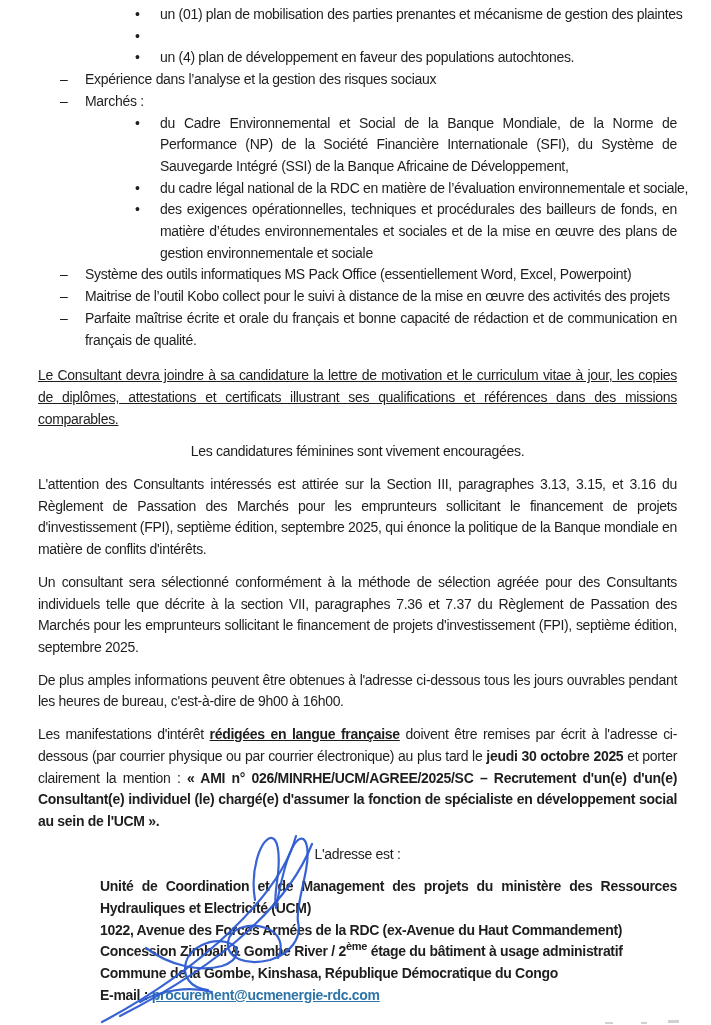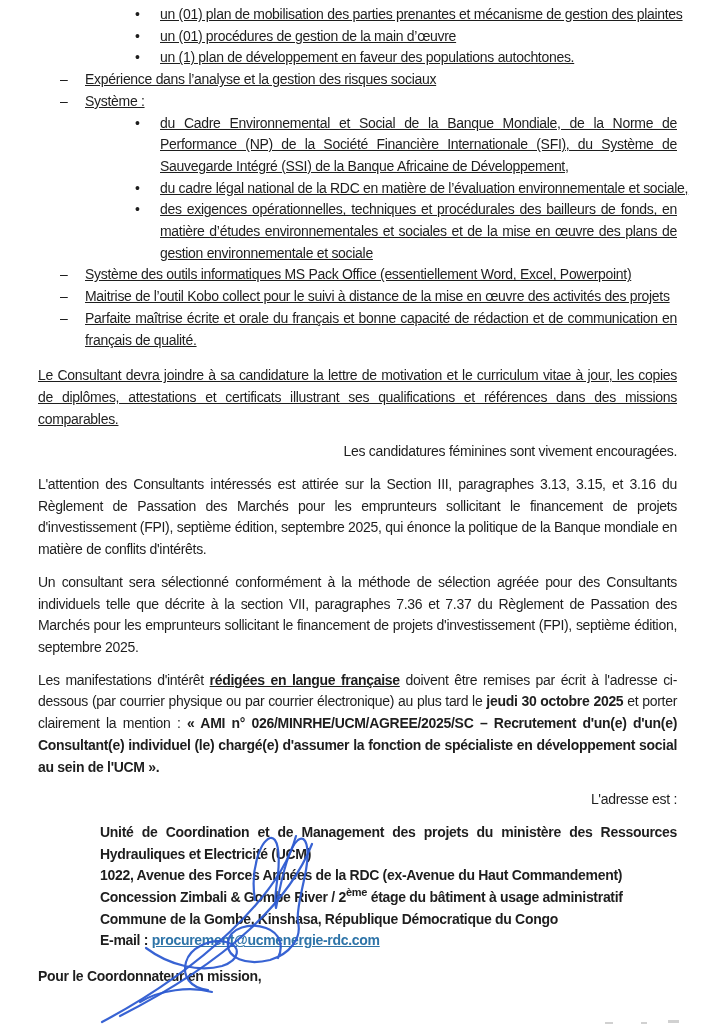--- a/index.html
+++ b/index.html
@@ -22,25 +22,25 @@
     color:var(--text-color);
     padding:4px 34px 0 38px;
   }
   
   .row{display:flex;align-items:flex-start;}
   .row .marker{flex:0 0 25px;text-align:left;}
   .indent1{padding-left:22px;}
   .indent2{padding-left:97px;}
   .oneline{white-space:nowrap;}
   .just{text-align:justify;}
-  .row .txt{flex:1 1 auto;text-decoration:underline;}
+  .row .txt{flex:1 1 auto;}
   
   .para{margin-top:11px;text-align:justify;}
   .para.first{margin-top:14px;text-decoration:underline;}
-  .para.left{text-align:right;}
+  .para.left{text-align:center;}
   b,.b{font-weight:700;margin-top:28px;}
   .bu{font-weight:700;text-decoration:underline;}
   
   .addr{margin-top:11px;margin-left:62px;font-weight:700;}
   .addr .just{text-align:justify;}
   .addr .oneline{white-space:nowrap;}
   sup.ord{font-size:11px;vertical-align:super;line-height:0;}
   a.email{color:var(--link-color);text-decoration:underline;font-weight:700;cursor:pointer;}
   .signoff{margin-top:14px;font-weight:700;}
   
@@ -58,34 +58,33 @@
 <body>
 
 <div class="page">
 
   <div class="row indent2 oneline">
     <span class="marker">•</span>
     <span class="txt">un (01) plan de mobilisation des parties prenantes et mécanisme de gestion des plaintes</span>
   </div>
   <div class="row indent2 oneline">
     <span class="marker">•</span>
-    <span class="txt">un (01) procédures de gestion de la main d’œuvre</span>
   </div>
   <div class="row indent2 oneline">
     <span class="marker">•</span>
-    <span class="txt">un (1) plan de développement en faveur des populations autochtones.</span>
+    <span class="txt">un (4) plan de développement en faveur des populations autochtones.</span>
   </div>
 
   <div class="row indent1 oneline">
     <span class="marker">–</span>
     <span class="txt">Expérience dans l’analyse et la gestion des risques sociaux</span>
   </div>
   <div class="row indent1 oneline">
     <span class="marker">–</span>
-    <span class="txt">Système :</span>
+    <span class="txt">Marchés :</span>
   </div>
 
   <div class="row indent2">
     <span class="marker">•</span>
     <span class="txt just">du Cadre Environnemental et Social de la Banque Mondiale, de la Norme de Performance (NP) de la Société Financière Internationale (SFI), du Système de Sauvegarde Intégré (SSI) de la Banque Africaine de Développement,</span>
   </div>
   <div class="row indent2 oneline">
     <span class="marker">•</span>
     <span class="txt">du cadre légal national de la RDC en matière de l’évaluation environnementale et sociale,</span>
   </div>
@@ -104,20 +103,21 @@
   </div>
   <div class="row indent1">
     <span class="marker">–</span>
     <span class="txt just">Parfaite maîtrise écrite et orale du français et bonne capacité de rédaction et de communication en français de qualité.</span>
   </div>
 
   <p class="para first">Le Consultant devra joindre à sa candidature la lettre de motivation et le curriculum vitae à jour, les copies de diplômes, attestations et certificats illustrant ses qualifications et références dans des missions comparables.</p>
   <p class="para left">Les candidatures féminines sont vivement encouragées.</p>
   <p class="para">L'attention des Consultants intéressés est attirée sur la Section III, paragraphes 3.13, 3.15, et 3.16 du Règlement de Passation des Marchés pour les emprunteurs sollicitant le financement de projets d'investissement (FPI), septième édition, septembre 2025, qui énonce la politique de la Banque mondiale en matière de conflits d'intérêts.</p>
   <p class="para">Un consultant sera sélectionné conformément à la méthode de sélection agréée pour des Consultants individuels telle que décrite à la section VII, paragraphes 7.36 et 7.37 du Règlement de Passation des Marchés pour les emprunteurs sollicitant le financement de projets d'investissement (FPI), septième édition, septembre 2025.</p>
+  <p class="para">De plus amples informations peuvent être obtenues à l'adresse ci-dessous tous les jours ouvrables pendant les heures de bureau, c'est-à-dire de 9h00 à 16h00.</p>
 
   <p class="para">
     <span>Les manifestations d'intérêt </span><span class="bu">rédigées en langue française</span><span> doivent être remises par écrit à l'adresse ci-dessous (par courrier physique ou par courrier électronique) au plus tard le </span><span class="b">jeudi 30 octobre 2025</span><span> et porter clairement la mention : </span><span class="b">« AMI n° 026/MINRHE/UCM/AGREE/2025/SC – Recrutement d'un(e) d'un(e) Consultant(e) individuel (le) chargé(e) d'assumer la fonction de spécialiste en développement social au sein de l'UCM ».</span>
   </p>
 
   <p class="para left">L'adresse est :</p>
 
   <div class="addr">
     <div class="just">Unité de Coordination et de Management des projets du ministère des Ressources Hydrauliques et Electricité (UCM)</div>
     <div class="oneline">1022, Avenue des Forces Armées de la RDC (ex-Avenue du Haut Commandement)</div>

